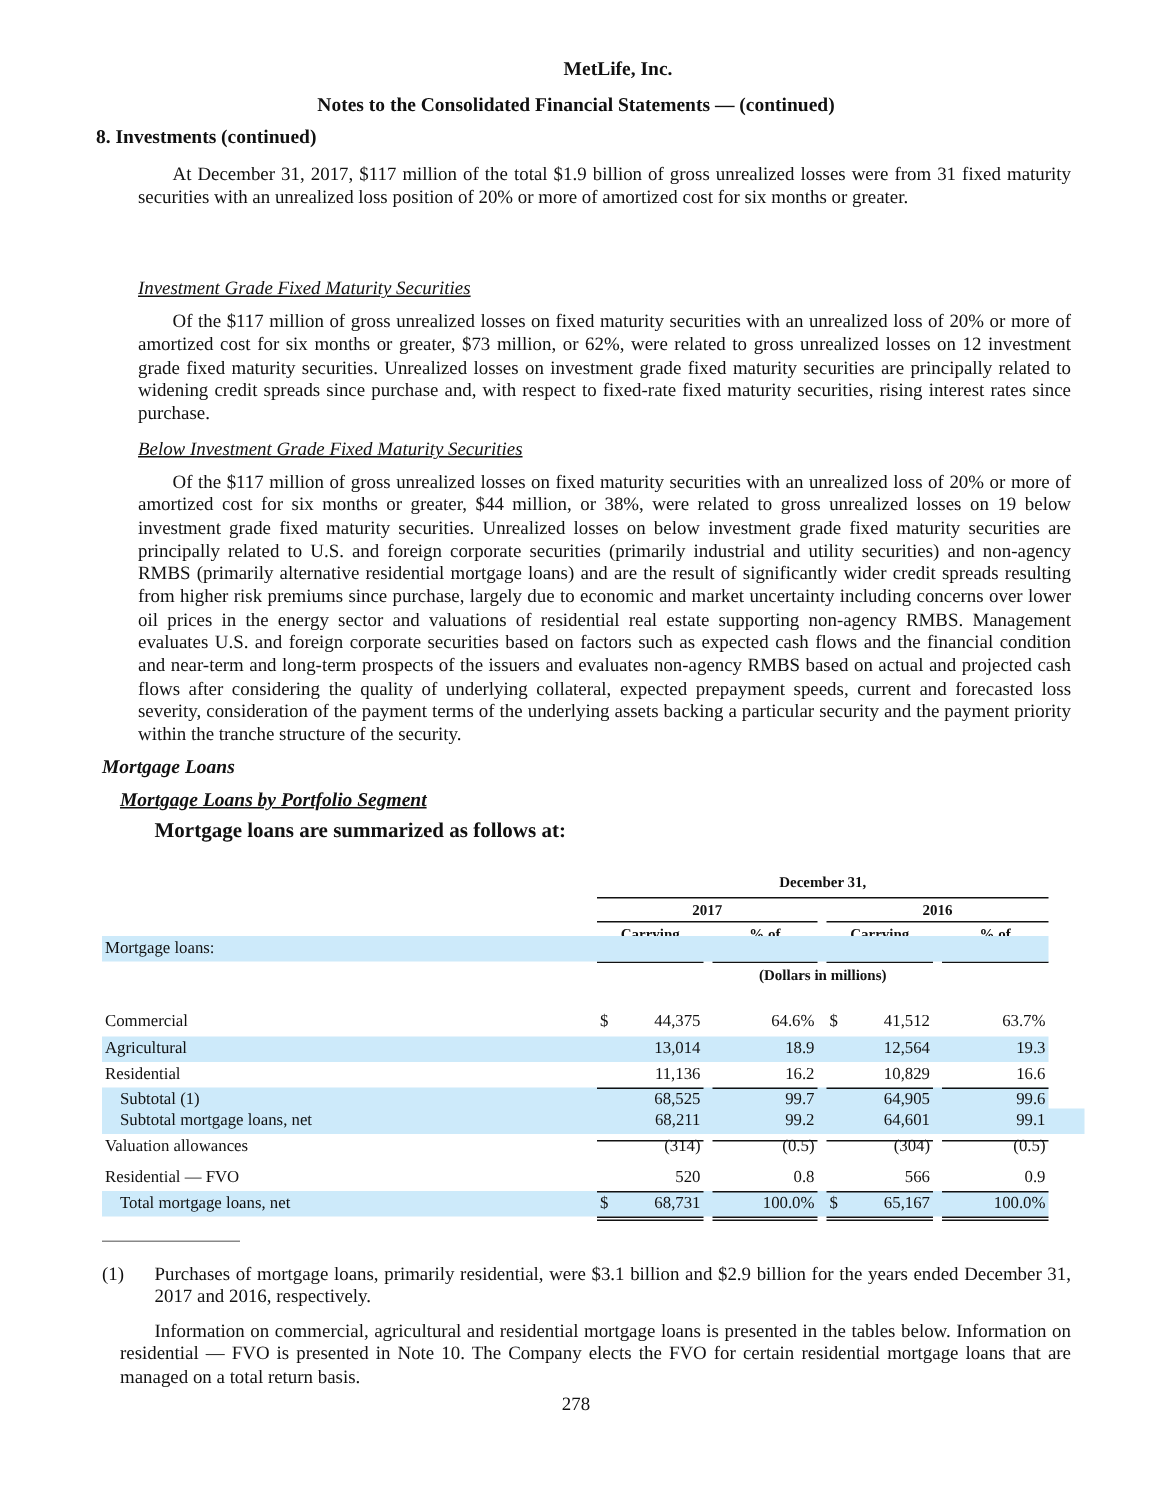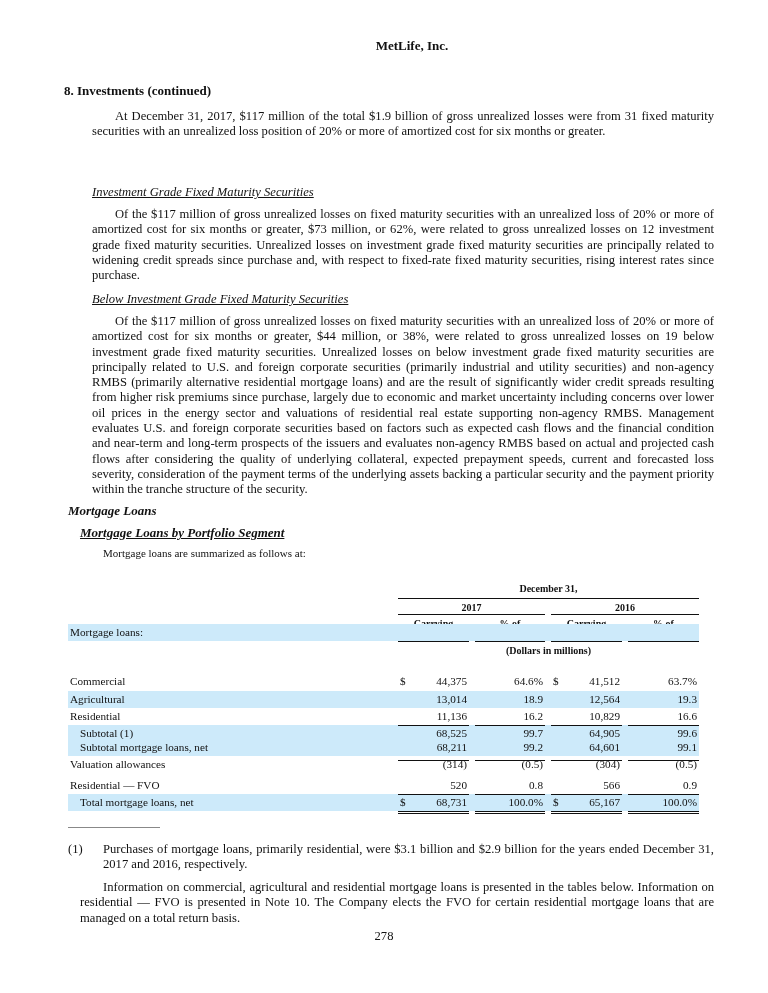--- a/index.html
+++ b/index.html
@@ -6,21 +6,21 @@
     body { width: 768px; height: 993px; position: relative; overflow: hidden;
       font-family: "Liberation Serif", "DejaVu Serif", serif; color: #111; }
     .page { position: absolute; left: 0; top: 0; width: 768px; height: 993px; }
     .hdr { position: absolute; left: 0; width: 768px; text-align: center; font-weight: bold; font-size: 13px; }
     .sec { position: absolute; left: 64px; font-weight: bold; font-size: 13px; }
     .para { position: absolute; left: 92px; width: 622px; font-size: 12.6px; line-height: 15.3px; text-align: justify; }
     .para .ind { display: inline-block; width: 23px; }
     .sub-u { position: absolute; left: 92px; font-style: italic; font-size: 12.6px; text-decoration: underline; }
     .mtitle { position: absolute; left: 68px; font-style: italic; font-weight: bold; font-size: 13px; }
     .msub { position: absolute; left: 80px; font-style: italic; font-weight: bold; font-size: 13px; text-decoration: underline; }
-    .lead { position: absolute; left: 103px; font-size: 11px; }
+    .lead { position: absolute; left: 103px; font-size: 14px; font-weight: bold; }
     .thdr { position: absolute; font-weight: bold; font-size: 10px; text-align: center; line-height: 10px; }
     .hline { position: absolute; height: 0; border-top: 1.4px solid #111; }
     .row { position: absolute; left: 68px; width: 631px; height: 17px; font-size: 11.2px; line-height: 17px; }
     .row.shade { background: #cdeafa; }
     .row .lbl { position: absolute; left: 2px; }
     .row .lbl.in1 { left: 12px; }
     .cell { position: absolute; text-align: right; }
     .dollar { position: absolute; }
     .uline { position: absolute; border-top: 1.2px solid #111; height: 0; }
     .dline { position: absolute; border-top: 1.2px solid #111; border-bottom: 1.2px solid #111; height: 1px; }
@@ -28,20 +28,21 @@
     .fnrule { position: absolute; left: 68px; top: 827px; width: 92px; border-top: 1px solid #888; }
     .fn { position: absolute; font-size: 12.6px; line-height: 15.3px; }
     .pageno { position: absolute; left: 0; width: 768px; text-align: center; font-size: 12.6px; top: 929px; }
   </style>
 </head>
 <body>
 
 <div class="page">
 
   <div class="hdr" style="top:38px;margin-left:28px;">MetLife, Inc.</div>
+  <div class="hdr" style="top:62px;">Notes to the Consolidated Financial Statements — (continued)</div>
   <div class="sec" style="top:83px;">8. Investments (continued)</div>
 
   <div class="para" style="top:109px;"><span class="ind"></span><span>At December 31, 2017, $117 million of the total $1.9 billion of gross unrealized losses were from 31 fixed maturity securities with an unrealized loss position of 20% or more of amortized cost for six months or greater.</span></div>
 
   <div class="sub-u" style="top:185px;">Investment Grade Fixed Maturity Securities</div>
   <div class="para" style="top:207px;"><span class="ind"></span><span>Of the $117 million of gross unrealized losses on fixed maturity securities with an unrealized loss of 20% or more of amortized cost for six months or greater, $73 million, or 62%, were related to gross unrealized losses on 12 investment grade fixed maturity securities. Unrealized losses on investment grade fixed maturity securities are principally related to widening credit spreads since purchase and, with respect to fixed-rate fixed maturity securities, rising interest rates since purchase.</span></div>
 
   <div class="sub-u" style="top:292px;">Below Investment Grade Fixed Maturity Securities</div>
   <div class="para" style="top:314px;"><span class="ind"></span><span>Of the $117 million of gross unrealized losses on fixed maturity securities with an unrealized loss of 20% or more of amortized cost for six months or greater, $44 million, or 38%, were related to gross unrealized losses on 19 below investment grade fixed maturity securities. Unrealized losses on below investment grade fixed maturity securities are principally related to U.S. and foreign corporate securities (primarily industrial and utility securities) and non-agency RMBS (primarily alternative residential mortgage loans) and are the result of significantly wider credit spreads resulting from higher risk premiums since purchase, largely due to economic and market uncertainty including concerns over lower oil prices in the energy sector and valuations of residential real estate supporting non-agency RMBS. Management evaluates U.S. and foreign corporate securities based on factors such as expected cash flows and the financial condition and near-term and long-term prospects of the issuers and evaluates non-agency RMBS based on actual and projected cash flows after considering the quality of underlying collateral, expected prepayment speeds, current and forecasted loss severity, consideration of the payment terms of the underlying assets backing a particular security and the payment priority within the tranche structure of the security.</span></div>
 
@@ -107,21 +108,21 @@
           <span class="cell" style="left: 483px; width: 69px;">64,905</span>
           <span class="cell" style="left: 560px; width: 69px;">99.6</span>
         </div>
         <div class="row" style="top: 742.5px; margin-top: 13px;">
           <span class="lbl">Valuation allowances</span>
           <span class="cell" style="left: 330px; width: 69px;">(314)</span>
           <span class="cell" style="left: 407px; width: 68px;">(0.5)</span>
           <span class="cell" style="left: 483px; width: 69px;">(304)</span>
           <span class="cell" style="left: 560px; width: 69px;">(0.5)</span>
         </div>
-        <div class="row shade" style="top: 739px;">
+        <div class="row shade" style="top: 739px; padding-left: 24px;">
           <span class="lbl in1">Subtotal mortgage loans, net</span>
           <span class="cell" style="left: 330px; width: 69px;">68,211</span>
           <span class="cell" style="left: 407px; width: 68px;">99.2</span>
           <span class="cell" style="left: 483px; width: 69px;">64,601</span>
           <span class="cell" style="left: 560px; width: 69px;">99.1</span>
         </div>
         <div class="row" style="top: 777.1px;">
           <span class="lbl">Residential — FVO</span>
           <span class="cell" style="left: 330px; width: 69px;">520</span>
           <span class="cell" style="left: 407px; width: 68px;">0.8</span>

